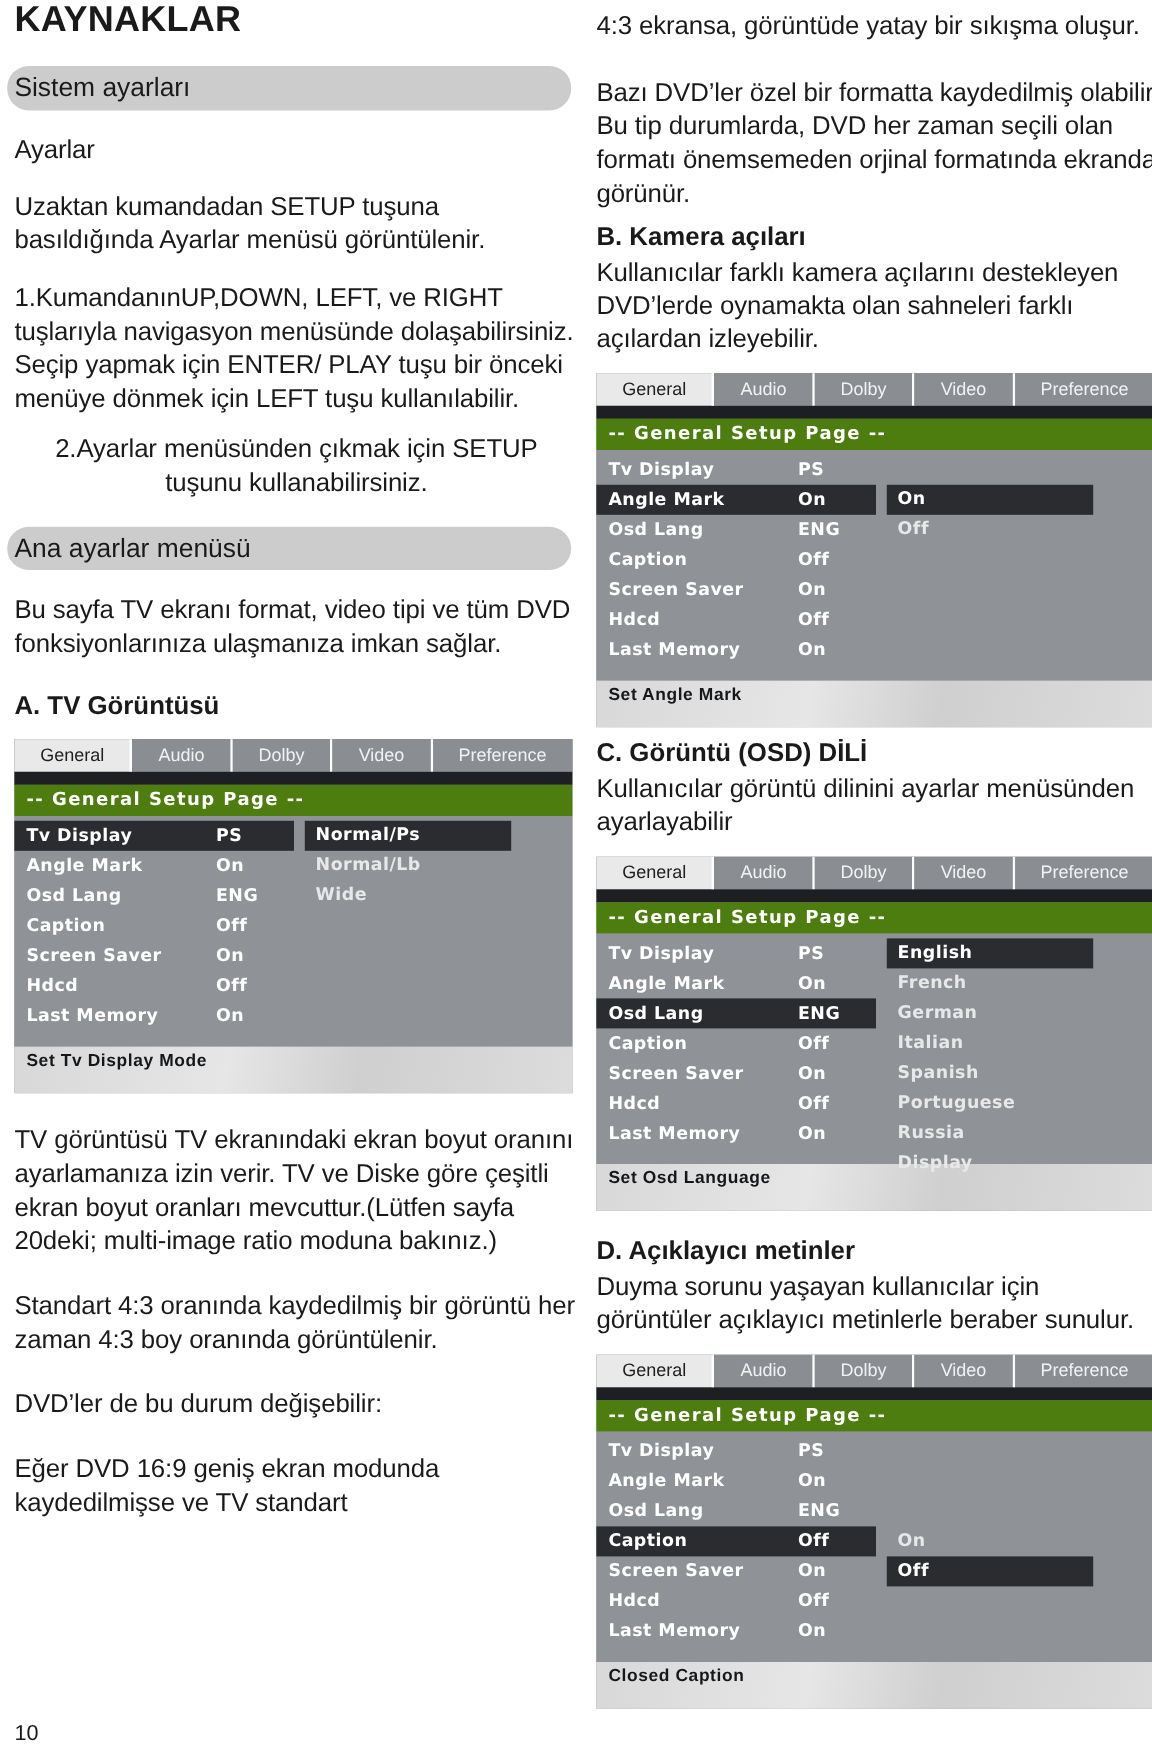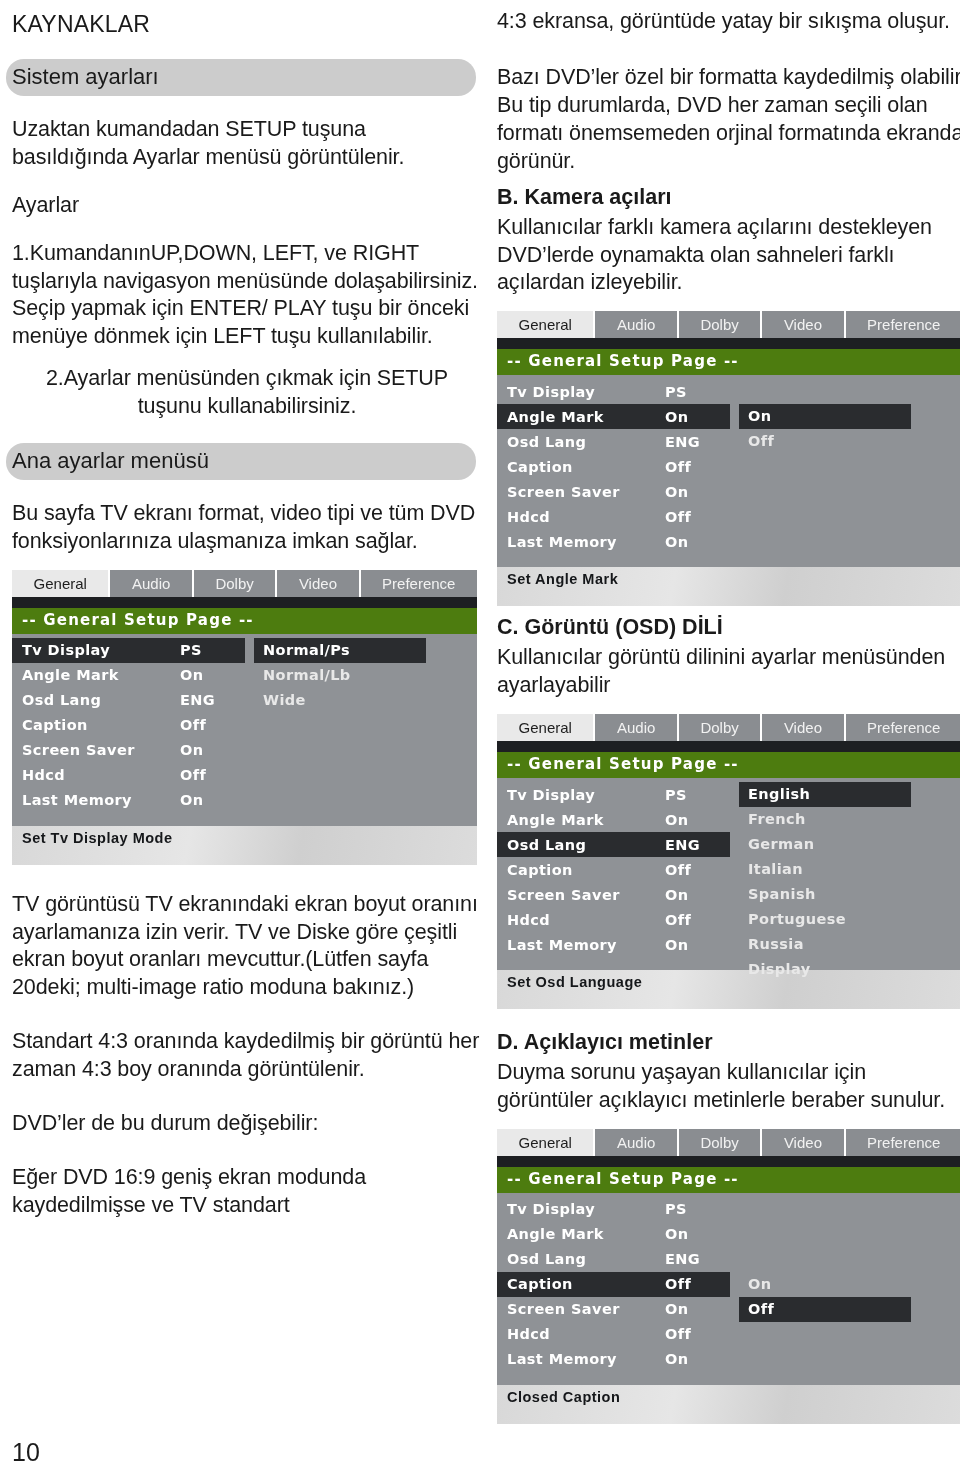--- a/index.html
+++ b/index.html
@@ -19,24 +19,24 @@
   }
   .col {
     position: absolute;
     top: 0;
     width: 470px;
   }
   .col-left  { left: 12px; }
   .col-right { left: 497px; }
 
   h1.doc-title {
-    font-size: 23px;
-    font-weight: normal;
+    font-size: 30px;
+    font-weight: bold;
     letter-spacing: .2px;
-    margin: 12px 0 0 0;
+    margin: 0 0 0 0;
     line-height: 1.1;
   }
   .section-bar {
     background: #cccccc;
     font-size: 22px;
     line-height: 1.25;
     padding: 4px 0 5px 6px;
     margin: 22px 0 0 -6px;
     width: 470px;
     border-radius: 18px;
@@ -138,48 +138,49 @@
     color: #15171a;
     font-size: 14.5px;
     font-weight: bold;
     letter-spacing: .5px;
     padding: 4px 0 19px 10px;
     font-family: Liberation Sans, sans-serif;
   }
   .page-num {
     position: absolute;
     left: 12px;
-    bottom: 0;
-    font-size: 25px;
+    bottom: 12px;
+    font-size: 18px;
     line-height: 1;
   }
 </style>
 </head>
 <body>
 
 <div class="page">
 
   <div class="col col-left">
 
     <h1 class="doc-title">KAYNAKLAR</h1>
 
     <div class="section-bar">Sistem ayarları</div>
 
+    <p class="body">Ayarlar</p>
+
     <p class="body">Uzaktan kumandadan SETUP tuşuna basıldığında Ayarlar menüsü görüntülenir.</p>
 
-    <p class="body">Ayarlar</p>
-
     <p class="body">1.KumandanınUP,DOWN, LEFT, ve RIGHT tuşlarıyla navigasyon menüsünde dolaşabilirsiniz. Seçip yapmak için ENTER/ PLAY tuşu bir önceki menüye dönmek için LEFT tuşu kullanılabilir.</p>
 
     <p class="body tight">2.Ayarlar menüsünden çıkmak için SETUP tuşunu kullanabilirsiniz.</p>
 
     <div class="section-bar">Ana ayarlar menüsü</div>
 
     <p class="body">Bu sayfa TV ekranı format, video tipi ve tüm DVD fonksiyonlarınıza ulaşmanıza imkan sağlar.</p>
 
+    <div class="sub-head">A. TV Görüntüsü</div>
 
     <div class="osd">
         <div class="osd-tabs">
           <div class="osd-tab sel">General</div>
           <div class="osd-tab">Audio</div>
           <div class="osd-tab">Dolby</div>
           <div class="osd-tab">Video</div>
           <div class="osd-tab">Preference</div>
         </div>
         <div class="osd-topstrip"></div>

